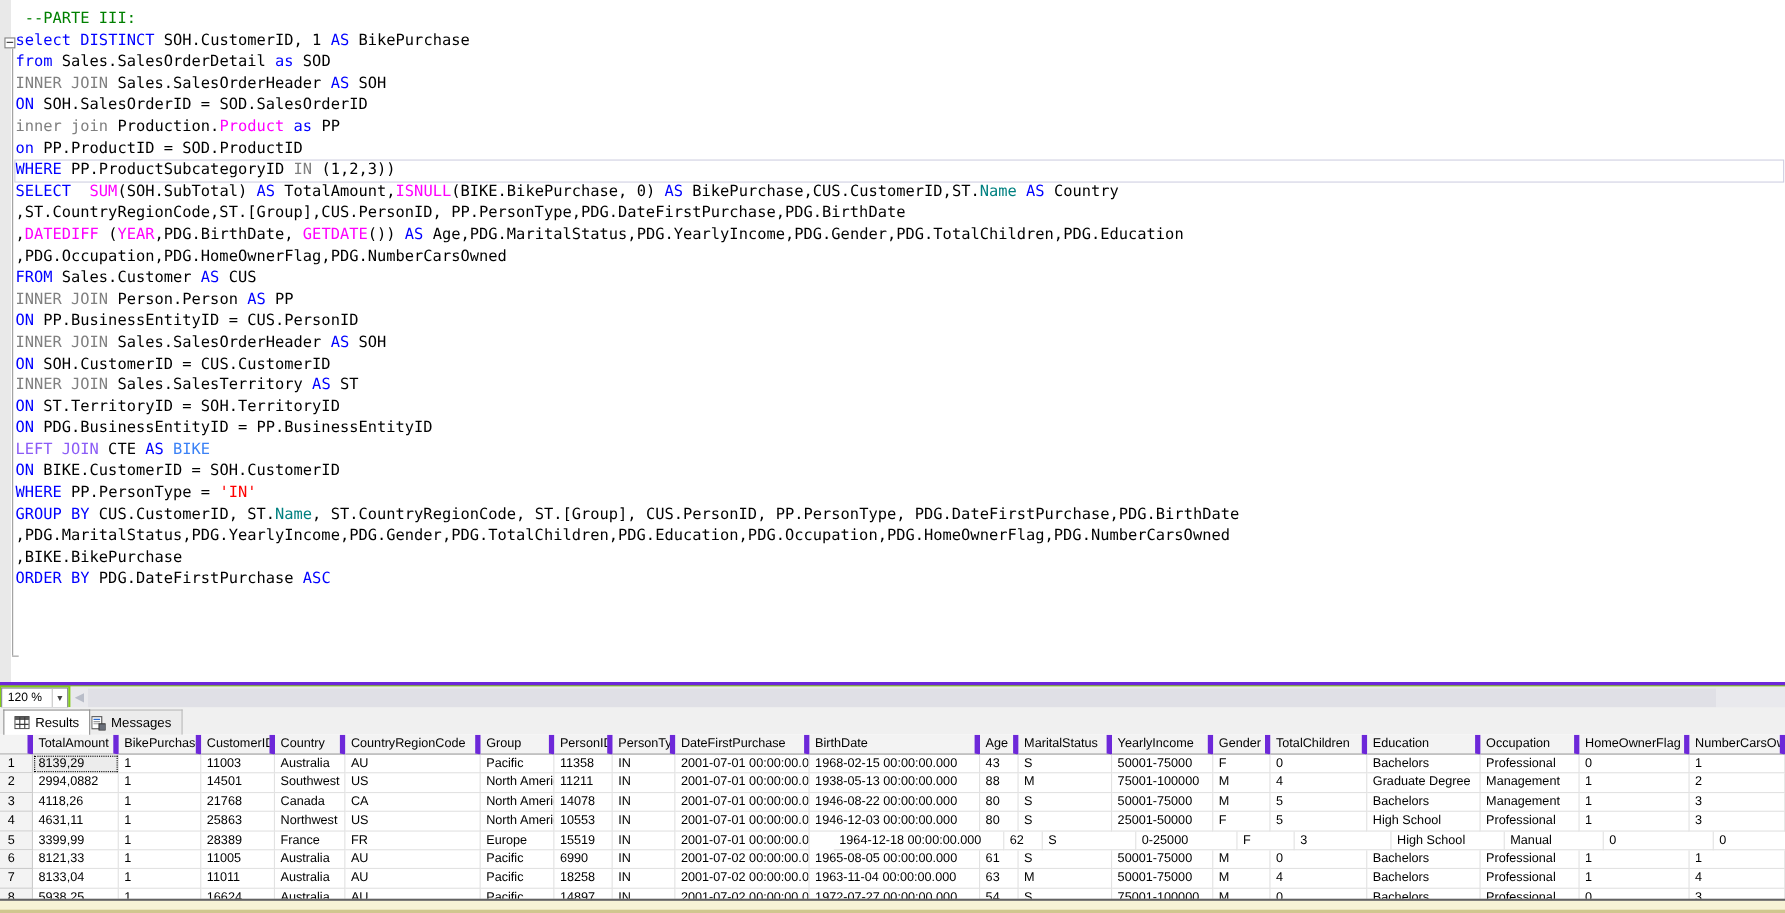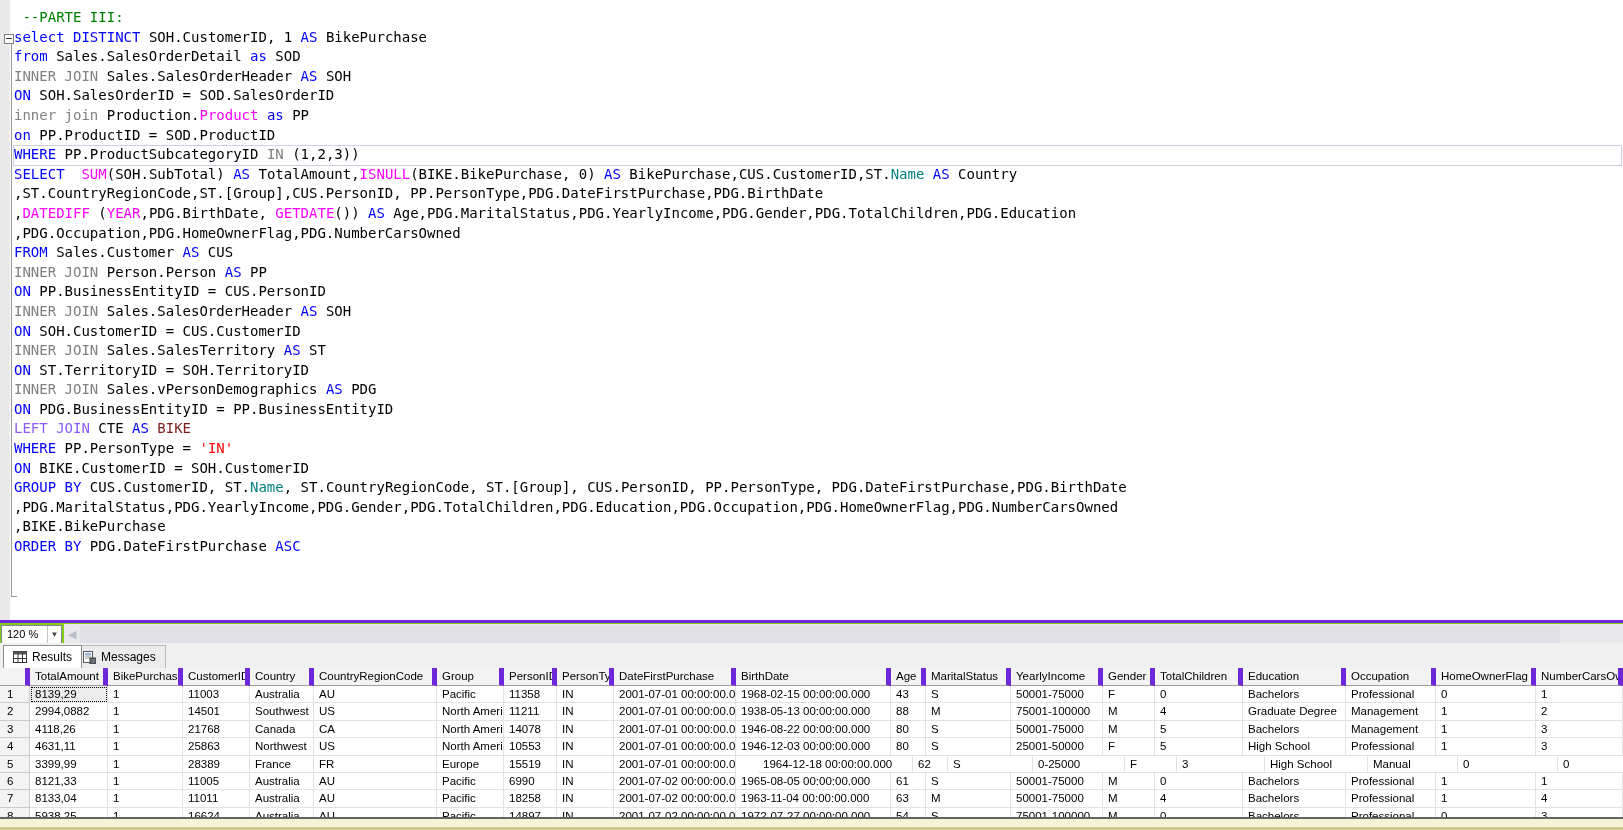--- a/index.html
+++ b/index.html
@@ -80,25 +80,24 @@
         <div class="code-line"><span style="color: rgb(0, 0, 0);">,ST.CountryRegionCode,ST.[Group],CUS.PersonID, PP.PersonType,PDG.DateFirstPurchase,PDG.BirthDate</span></div>
         <div class="code-line"><span style="color: rgb(0, 0, 0);">,</span><span style="color: rgb(255, 0, 255);">DATEDIFF</span><span style="color: rgb(0, 0, 0);"> (</span><span style="color: rgb(255, 0, 255);">YEAR</span><span style="color: rgb(0, 0, 0);">,PDG.BirthDate, </span><span style="color: rgb(255, 0, 255);">GETDATE</span><span style="color: rgb(0, 0, 0);">()) </span><span style="color: rgb(0, 0, 255);">AS</span><span style="color: rgb(0, 0, 0);"> Age,PDG.MaritalStatus,PDG.YearlyIncome,PDG.Gender,PDG.TotalChildren,PDG.Education</span></div>
         <div class="code-line"><span style="color: rgb(0, 0, 0);">,PDG.Occupation,PDG.HomeOwnerFlag,PDG.NumberCarsOwned</span></div>
         <div class="code-line"><span style="color: rgb(0, 0, 255);">FROM</span><span style="color: rgb(0, 0, 0);"> Sales.Customer </span><span style="color: rgb(0, 0, 255);">AS</span><span style="color: rgb(0, 0, 0);"> CUS</span></div>
         <div class="code-line"><span style="color: rgb(128, 128, 128);">INNER JOIN</span><span style="color: rgb(0, 0, 0);"> Person.Person </span><span style="color: rgb(0, 0, 255);">AS</span><span style="color: rgb(0, 0, 0);"> PP</span></div>
         <div class="code-line"><span style="color: rgb(0, 0, 255);">ON</span><span style="color: rgb(0, 0, 0);"> PP.BusinessEntityID = CUS.PersonID</span></div>
         <div class="code-line"><span style="color: rgb(128, 128, 128);">INNER JOIN</span><span style="color: rgb(0, 0, 0);"> Sales.SalesOrderHeader </span><span style="color: rgb(0, 0, 255);">AS</span><span style="color: rgb(0, 0, 0);"> SOH</span></div>
         <div class="code-line"><span style="color: rgb(0, 0, 255);">ON</span><span style="color: rgb(0, 0, 0);"> SOH.CustomerID = CUS.CustomerID</span></div>
         <div class="code-line"><span style="color: rgb(128, 128, 128);">INNER JOIN</span><span style="color: rgb(0, 0, 0);"> Sales.SalesTerritory </span><span style="color: rgb(0, 0, 255);">AS</span><span style="color: rgb(0, 0, 0);"> ST</span></div>
         <div class="code-line"><span style="color: rgb(0, 0, 255);">ON</span><span style="color: rgb(0, 0, 0);"> ST.TerritoryID = SOH.TerritoryID</span></div>
-        <div class="code-line"><span style="color: rgb(128, 128, 128);">INNER JOIN</span><span style="color: rgb(0, 0, 0);"> Sales.vPersonDemographics </span><span style="color: rgb(0, 0, 255);">AS</span><span style="color: rgb(0, 0, 0);"> PDG</span></div>
         <div class="code-line"><span style="color: rgb(0, 0, 255);">ON</span><span style="color: rgb(0, 0, 0);"> PDG.BusinessEntityID = PP.BusinessEntityID</span></div>
-        <div class="code-line"><span style="color: #8b5cf6;">LEFT JOIN</span><span style="color: rgb(0, 0, 0);"> CTE </span><span style="color: rgb(0, 0, 255);">AS</span><span style="color: #7f1d1d;"> BIKE</span></div>
+        <div class="code-line"><span style="color: #8b5cf6;">LEFT JOIN</span><span style="color: rgb(0, 0, 0);"> CTE </span><span style="color: rgb(0, 0, 255);">AS</span><span style="color: #3b82f6;"> BIKE</span></div>
+        <div class="code-line"><span style="color: rgb(0, 0, 255);">ON</span><span style="color: rgb(0, 0, 0);"> BIKE.CustomerID = SOH.CustomerID</span></div>
         <div class="code-line"><span style="color: rgb(0, 0, 255);">WHERE</span><span style="color: rgb(0, 0, 0);"> PP.PersonType = </span><span style="color: rgb(255, 0, 0);">'IN'</span></div>
-        <div class="code-line"><span style="color: rgb(0, 0, 255);">ON</span><span style="color: rgb(0, 0, 0);"> BIKE.CustomerID = SOH.CustomerID</span></div>
         <div class="code-line"><span style="color: rgb(0, 0, 255);">GROUP BY</span><span style="color: rgb(0, 0, 0);"> CUS.CustomerID, ST.</span><span style="color: rgb(0, 128, 128);">Name</span><span style="color: rgb(0, 0, 0);">, ST.CountryRegionCode, ST.[Group], CUS.PersonID, PP.PersonType, PDG.DateFirstPurchase,PDG.BirthDate</span></div>
         <div class="code-line"><span style="color: rgb(0, 0, 0);">,PDG.MaritalStatus,PDG.YearlyIncome,PDG.Gender,PDG.TotalChildren,PDG.Education,PDG.Occupation,PDG.HomeOwnerFlag,PDG.NumberCarsOwned</span></div>
         <div class="code-line"><span style="color: rgb(0, 0, 0);">,BIKE.BikePurchase</span></div>
         <div class="code-line"><span style="color: rgb(0, 0, 255);">ORDER BY</span><span style="color: rgb(0, 0, 0);"> PDG.DateFirstPurchase </span><span style="color: rgb(0, 0, 255);">ASC</span></div>
       </div>
     <div id="current-line-box"></div>
   </div>
 
   <div id="zoom-bar">
     <div id="zoom-select">

